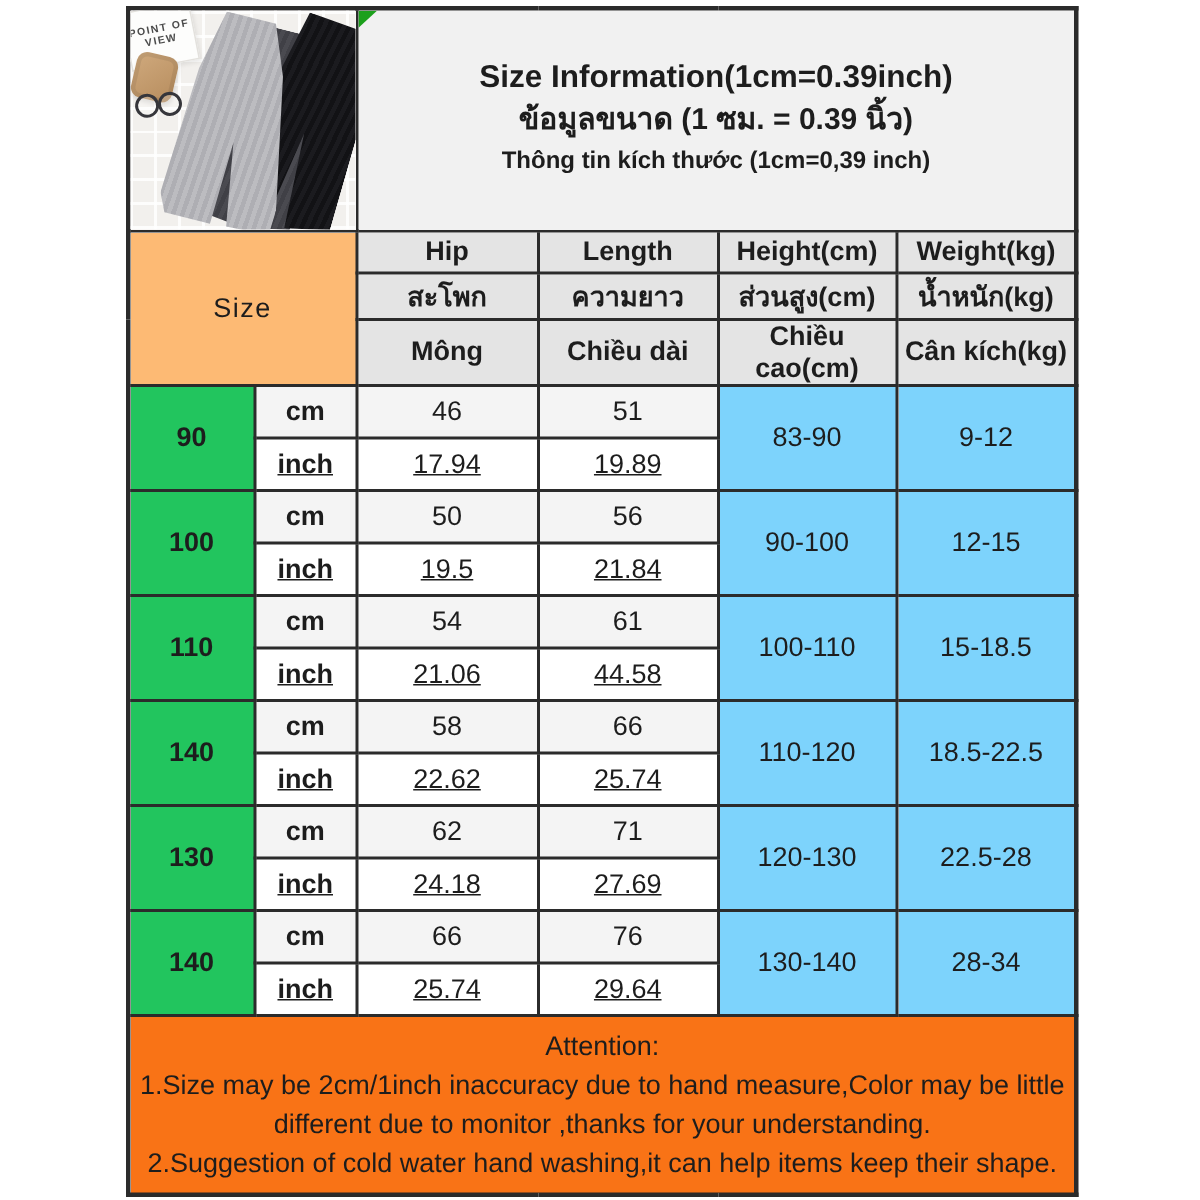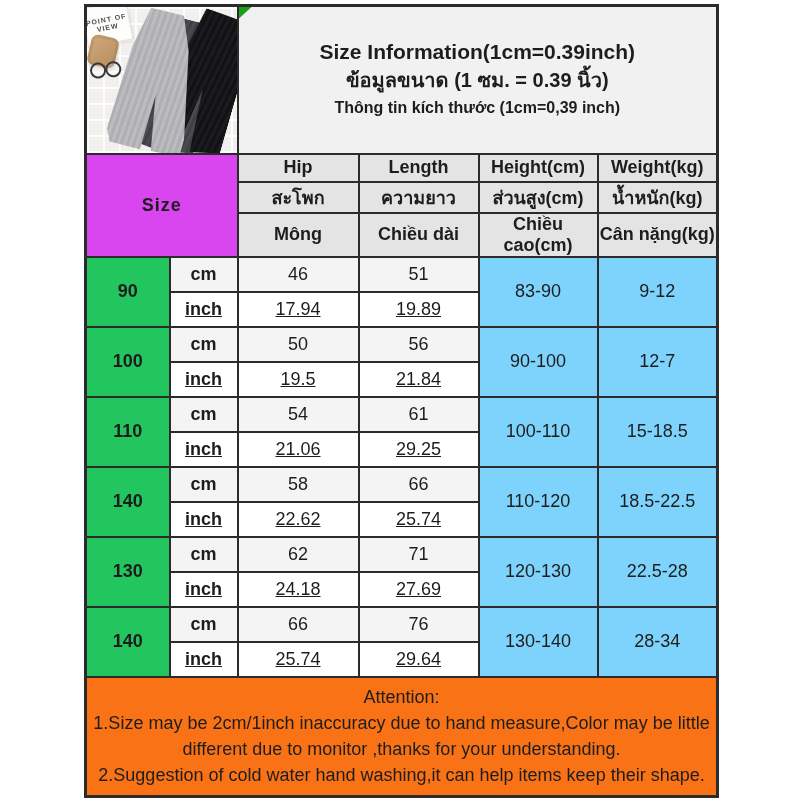--- a/index.html
+++ b/index.html
@@ -25,21 +25,21 @@
   .title-line{font-weight:bold;line-height:28px;}
   .title-en{font-size:21px;}
   .title-th{font-size:20px;}
   .title-vi{font-size:16px;}
   .corner-marker{
     position:absolute;left:0;top:0;width:13px;height:12px;background:#1ca01c;
     clip-path:polygon(0 0,100% 0,0 100%);
   }
 
   td.hdr{background:#e4e4e4;font-weight:bold;font-size:18px;}
-  td.size-big{background:#d946ef;font-weight:bold;font-size:36px;letter-spacing:1px;}
+  td.size-big{background:#fdba74;font-weight:normal;font-size:36px;letter-spacing:1px;}
   td.size-num{background:#22c55e;font-weight:bold;}
   td.unit{font-weight:bold;}
   td.cm-bg{background:#f4f4f4;}
   td.inch-bg{background:#ffffff;text-decoration:underline;}
   td.range{background:#7dd3fc;}
   td.attention-cell{
     background:#f97316;text-align:left;vertical-align:top;
     padding:5px 10px 0 8px;font-size:17.5px;line-height:26px;color:#111;
   }
 
@@ -135,21 +135,21 @@
     <tr class="r-hdr">
       <td class="hdr">สะโพก</td>
       <td class="hdr">ความยาว</td>
       <td class="hdr">ส่วนสูง(cm)</td>
       <td class="hdr">น้ำหนัก(kg)</td>
     </tr>
     <tr class="r-hdr">
       <td class="hdr">Mông</td>
       <td class="hdr">Chiều dài</td>
       <td class="hdr">Chiều cao(cm)</td>
-      <td class="hdr">Cân nặng(kg)</td>
+      <td class="hdr">Cân kích(kg)</td>
     </tr>
 
     <tr class="r-data">
       <td class="size-num" rowspan="2">90</td>
       <td class="unit cm-bg">cm</td>
       <td class="cm-bg">46</td>
       <td class="cm-bg">51</td>
       <td class="range" rowspan="2">83-90</td>
       <td class="range" rowspan="2">9-12</td>
     </tr>
@@ -158,40 +158,40 @@
       <td class="inch-bg">17.94</td>
       <td class="inch-bg">19.89</td>
     </tr>
 
     <tr class="r-data">
       <td class="size-num" rowspan="2">100</td>
       <td class="unit cm-bg">cm</td>
       <td class="cm-bg">50</td>
       <td class="cm-bg">56</td>
       <td class="range" rowspan="2">90-100</td>
-      <td class="range" rowspan="2">12-7</td>
+      <td class="range" rowspan="2">12-15</td>
     </tr>
     <tr class="r-data">
       <td class="unit inch-bg">inch</td>
       <td class="inch-bg">19.5</td>
       <td class="inch-bg">21.84</td>
     </tr>
 
     <tr class="r-data">
       <td class="size-num" rowspan="2">110</td>
       <td class="unit cm-bg">cm</td>
       <td class="cm-bg">54</td>
       <td class="cm-bg">61</td>
       <td class="range" rowspan="2">100-110</td>
       <td class="range" rowspan="2">15-18.5</td>
     </tr>
     <tr class="r-data">
       <td class="unit inch-bg">inch</td>
       <td class="inch-bg">21.06</td>
-      <td class="inch-bg">29.25</td>
+      <td class="inch-bg">44.58</td>
     </tr>
 
     <tr class="r-data">
       <td class="size-num" rowspan="2">140</td>
       <td class="unit cm-bg">cm</td>
       <td class="cm-bg">58</td>
       <td class="cm-bg">66</td>
       <td class="range" rowspan="2">110-120</td>
       <td class="range" rowspan="2">18.5-22.5</td>
     </tr>

